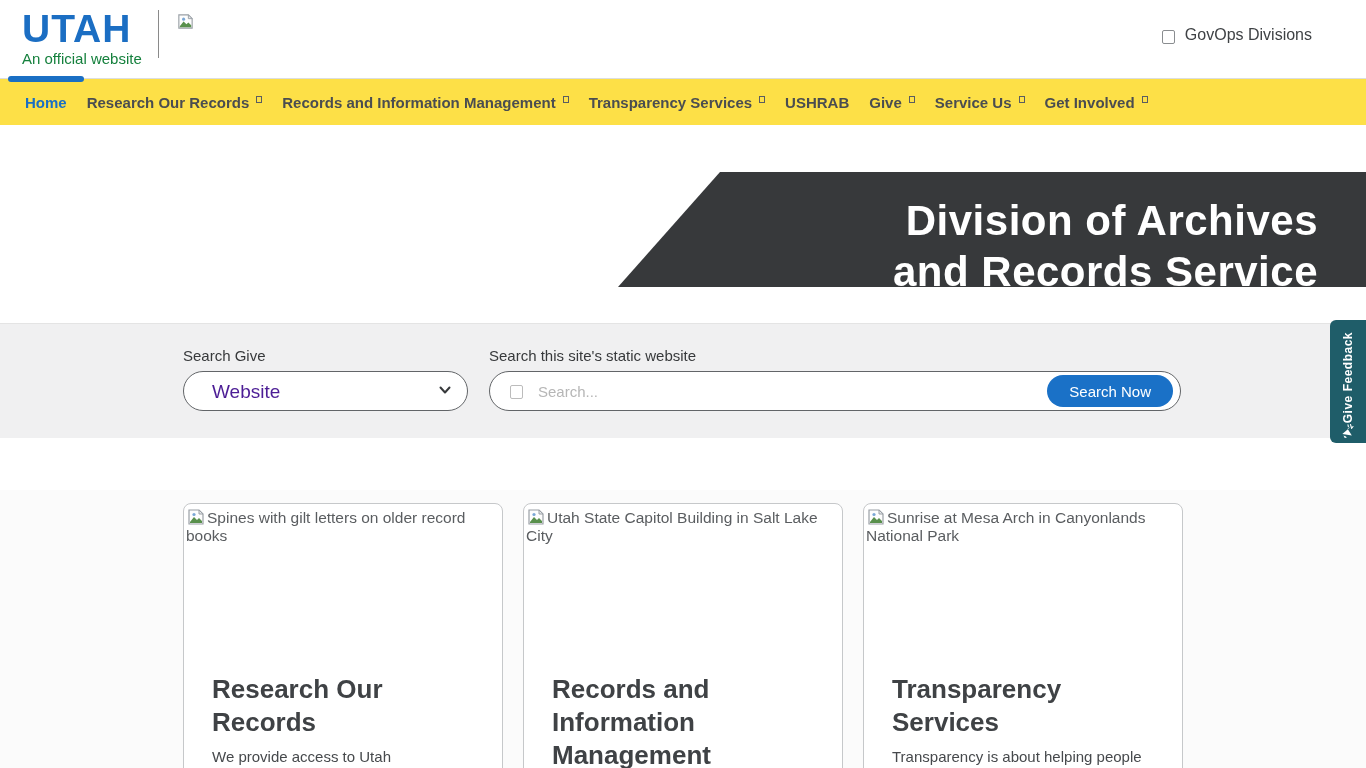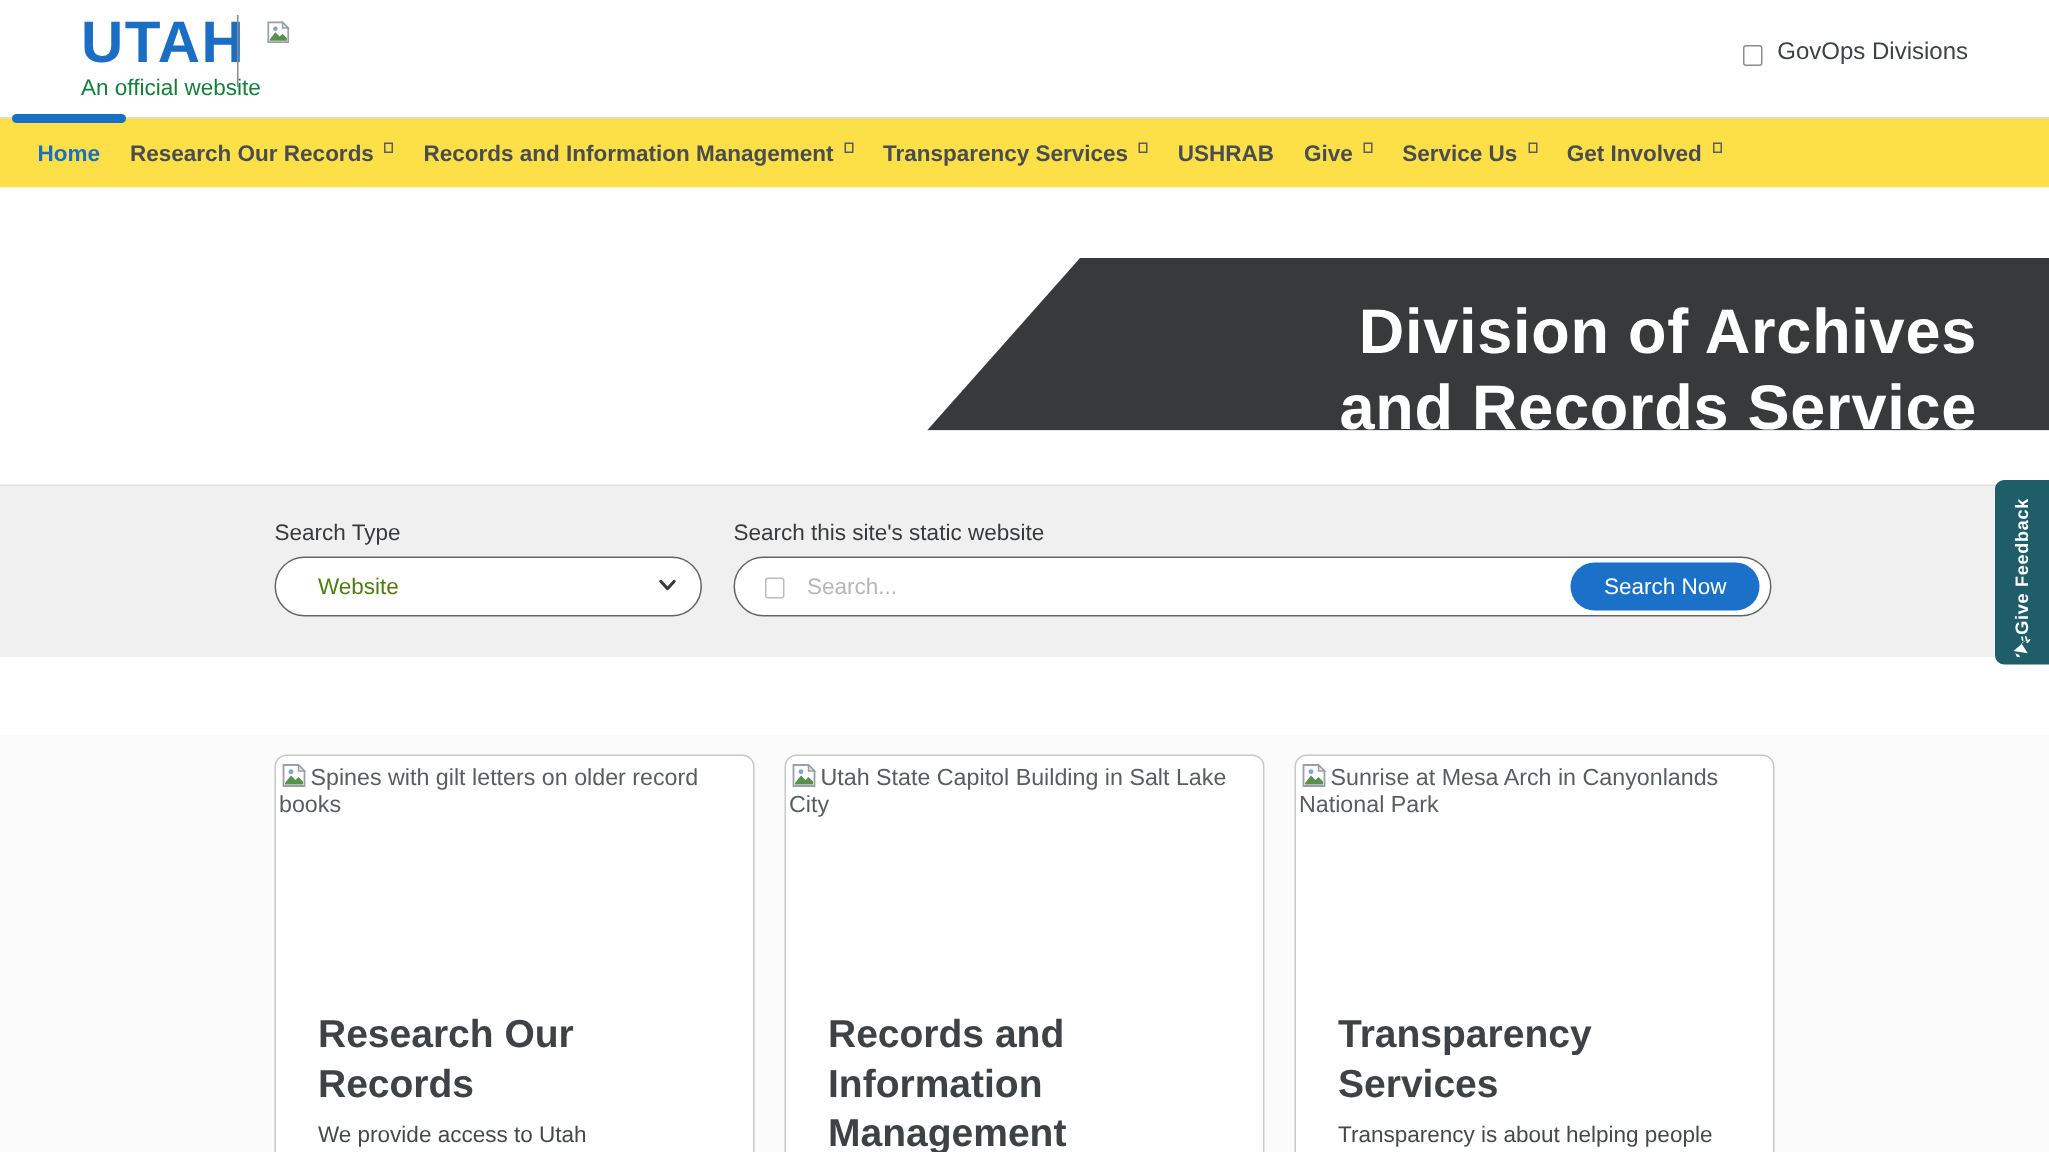--- a/index.html
+++ b/index.html
@@ -2,21 +2,21 @@
 <html><head>
 <meta charset="utf-8">
 <style>
   * { margin:0; padding:0; box-sizing:border-box; }
   html,body { background:#fff; }
   body { font-family:"Liberation Sans", sans-serif; }
   .canvas { position:relative; width:1366px; height:768px; overflow:hidden; background:#fff; margin:0 auto; }
 
   
   .header { position:absolute; left:0; top:0; width:1366px; height:78px; background:#fff; }
-  .logo-block { position:absolute; left:22px; top:8px; width:122px; overflow:hidden; cursor:pointer;margin-left:32px; }
+  .logo-block { position:absolute; left:22px; top:8px; width:122px; overflow:hidden; cursor:pointer; }
   .logo-word { font-size:39px; font-weight:bold; color:#1b6ec3; letter-spacing:1px; line-height:42px; }
   .logo-tagline { font-size:15px; color:#15803d; white-space:nowrap; line-height:17px; }
   .logo-sep { position:absolute; left:158px; top:10px; width:1px; height:48px; background:#8a8a8a; }
   .hdr-broken-img { position:absolute; left:176px; top:12px; }
   .govops { position:absolute; right:54px; top:26px; display:flex; align-items:flex-end; gap:10px; cursor:pointer; }
   .govops-label { font-size:16px; color:#3f4245; }
   .tofu-box { display:inline-block; width:13px; height:14px; border:1.5px solid #8a8d90; border-radius:2px; }
 
   
   .navbar { position:absolute; left:0; top:78px; width:1366px; height:47px; background:#fde047; border-top:1px solid #dcdede; display:flex; align-items:center; padding-left:25px; gap:20px; }
@@ -32,21 +32,21 @@
                  text-align:right; padding:23px 48px 0 0; }
   .hero-title { font-size:42px; line-height:51px; font-weight:bold; color:#fff; letter-spacing:0.5px; }
 
   
   .search-strip { position:absolute; left:0; top:323px; width:1366px; height:115px; background:#f0f0f1; border-top:1px solid #e4e4e4; }
   .search-label { position:absolute; top:23px; font-size:15px; color:#37393b; }
   .lbl-type { left:183px; }
   .lbl-content { left:489px; }
   .type-select-wrap { position:absolute; left:183px; top:47px; width:285px; height:40px; }
   .type-select { width:100%; height:100%; border:1px solid #626568; border-radius:20px; background:#fff; font-family:"Liberation Sans",sans-serif;
-                 font-size:15px; color:#4d7c0f; padding:0 40px 0 28px; appearance:none; -webkit-appearance:none; -moz-appearance:none; cursor:pointer; }
+                 font-size:19px; color:#4c1d95; padding:0 40px 0 28px; appearance:none; -webkit-appearance:none; -moz-appearance:none; cursor:pointer; }
   .select-chevron { position:absolute; right:16px; top:12px; pointer-events:none; }
   .search-field { position:absolute; left:489px; top:47px; width:692px; height:40px; border:1px solid #626568; border-radius:20px; background:#fff; }
   .search-tofu { position:absolute; left:20px; top:13px; width:13px; height:14px; border:1.5px solid #bcbcbc; border-radius:2px; }
   .search-input { position:absolute; left:48px; top:1px; width:490px; height:36px; border:none; outline:none; background:transparent;
                   font-family:"Liberation Sans",sans-serif; font-size:15px; color:#333; }
   .search-input::placeholder { color:#b6b6b6; }
   .search-btn { position:absolute; right:7px; top:3px; height:32px; padding:0 22px; background:#1a71c7; color:#fff; border:none; border-radius:16px;
                 font-family:"Liberation Sans",sans-serif; font-size:15px; cursor:pointer; }
 
   
@@ -103,21 +103,21 @@
   </div>
 
   <div class="hero">
     <div class="hero-banner">
       <div class="hero-title">Division of Archives</div>
       <div class="hero-title">and Records Service</div>
     </div>
   </div>
 
   <div class="search-strip">
-    <div class="search-label lbl-type">Search Type</div>
+    <div class="search-label lbl-type">Search Give</div>
     <div class="type-select-wrap">
       <select class="type-select">
         <option>Website</option>
       </select>
       <span class="select-chevron">
         <svg width="14" height="14" viewBox="0 0 14 14">
             <path d="M2.5 4.5 L7 9.5 L11.5 4.5" fill="none" stroke="#37393b" stroke-width="2" stroke-linecap="round" stroke-linejoin="round"></path>
           </svg>
       </span>
     </div>

